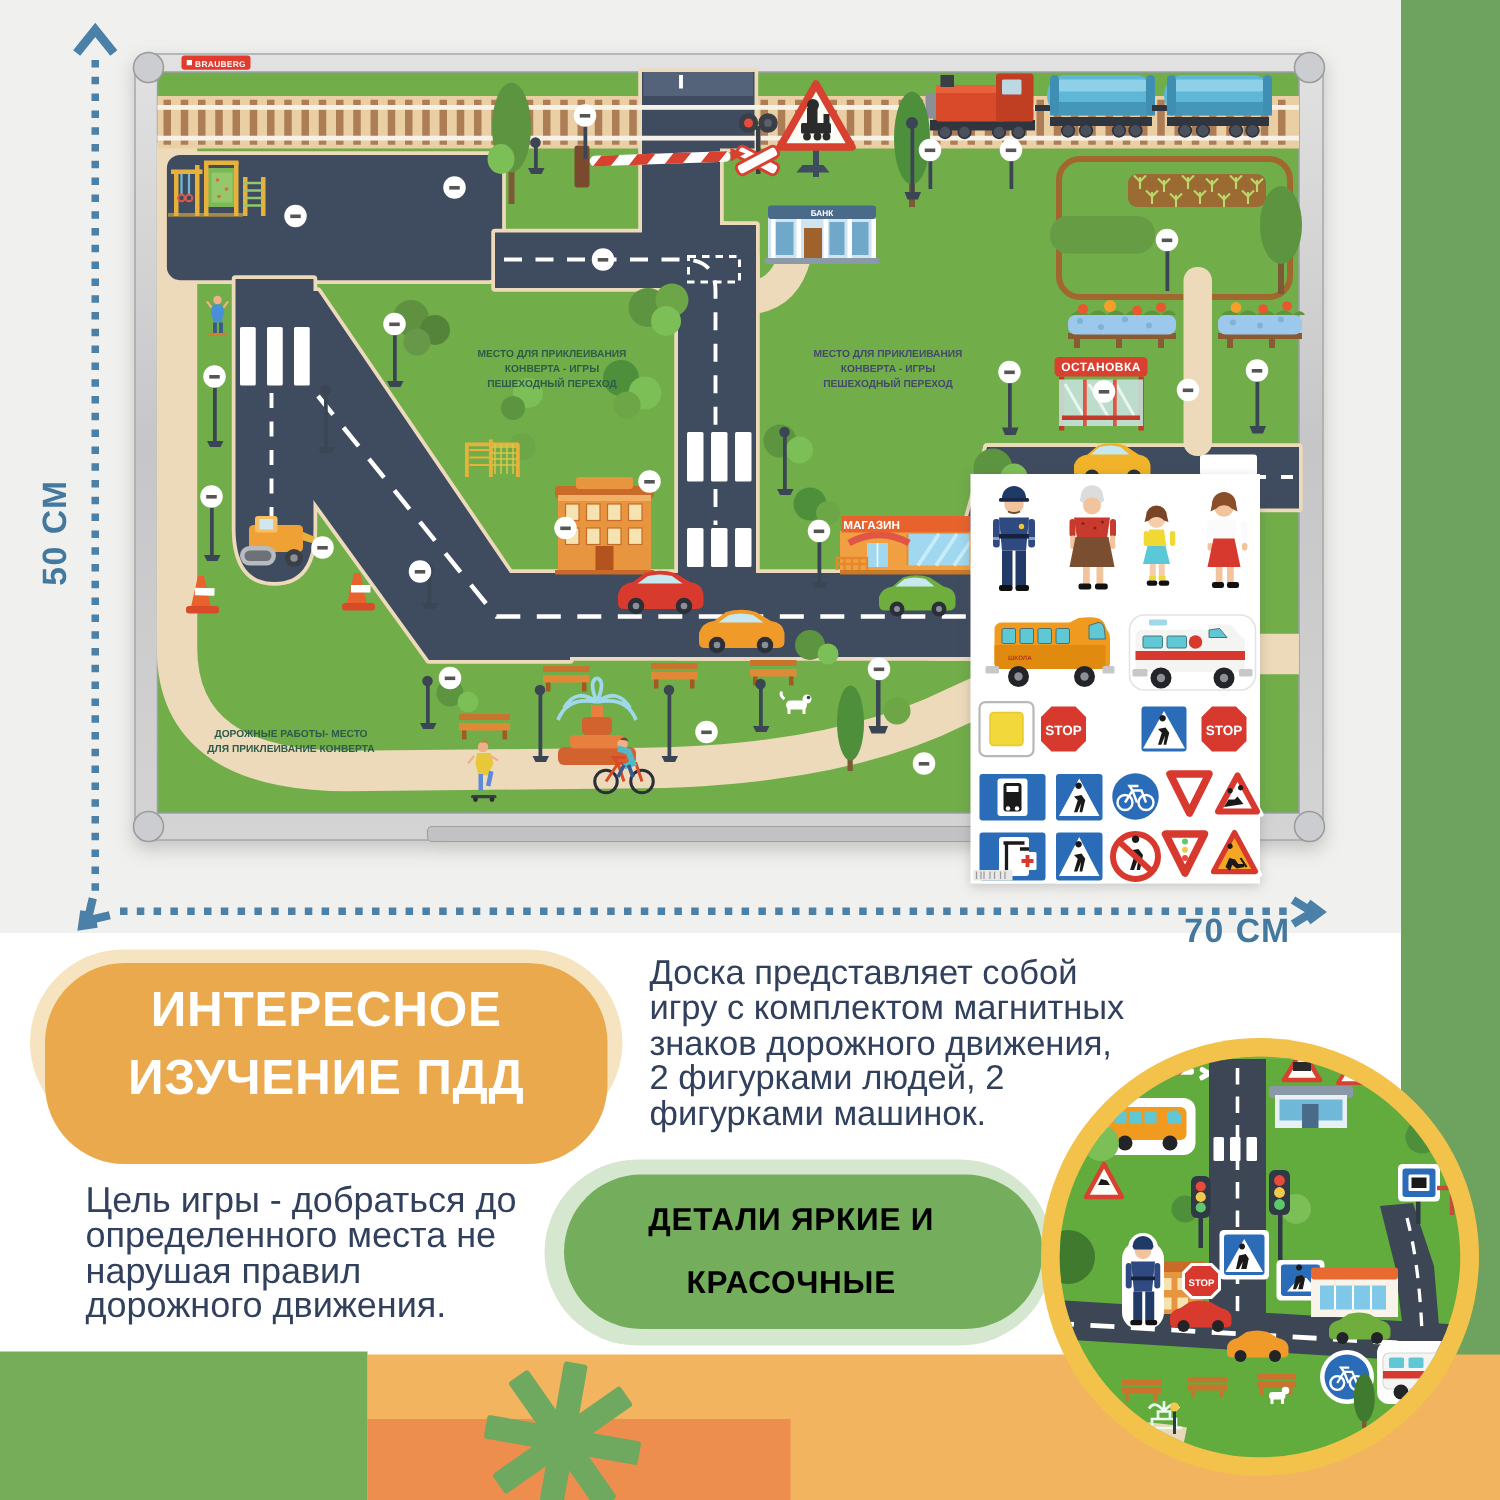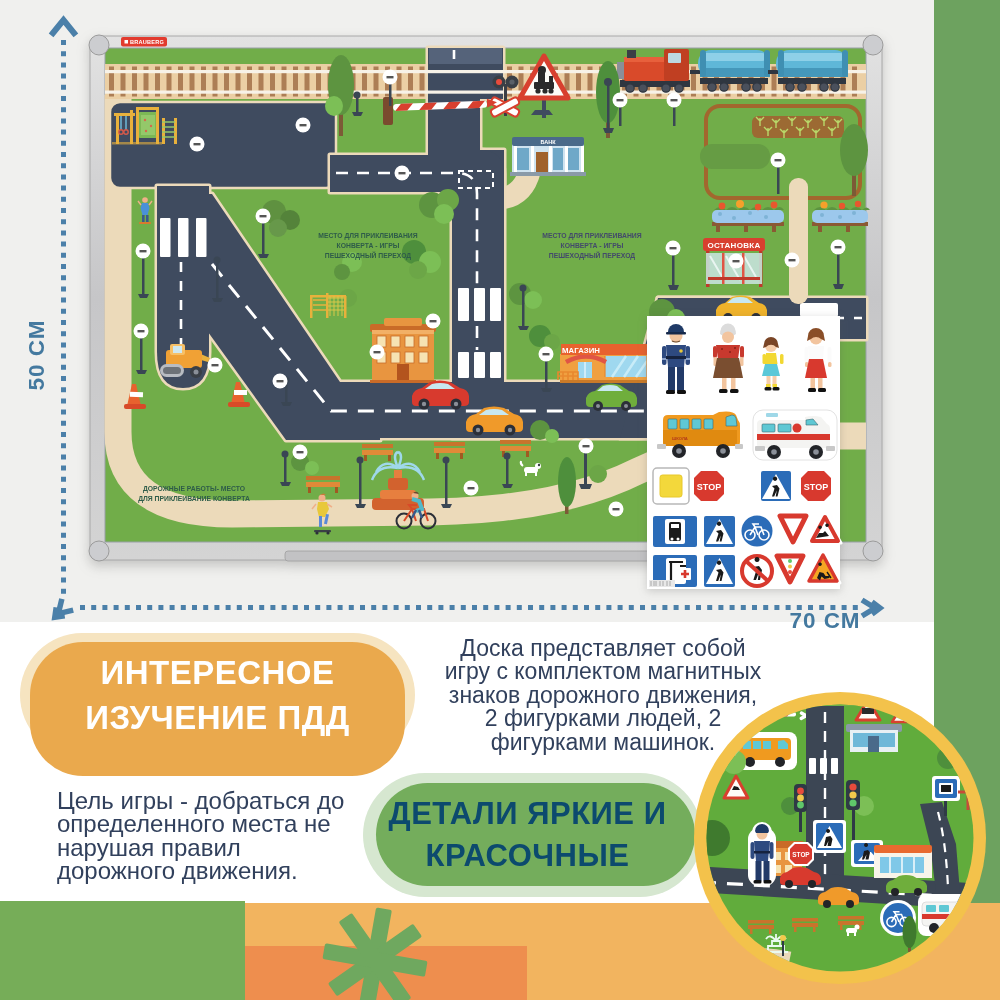--- a/index.html
+++ b/index.html
@@ -818,26 +818,26 @@
 <path d="M-5,-8 L8,0 L-5,8"></path>
 <path d="M5,-6 L13,0 L5,6"></path>
 </g>
 <text x="36" y="363" transform="rotate(-90 36 355)" font-size="22.5" font-weight="bold" fill="#44799f" text-anchor="middle" letter-spacing="1">50 СМ</text>
 <text x="825" y="628" font-size="22.5" font-weight="bold" fill="#44799f" text-anchor="middle" letter-spacing="1">70 СМ</text>
 </svg>
 
 <div class="abs" style="left:20px;top:633px;width:395px;height:124px;border-radius:62px;background:#f6e4c0;"></div>
 <div class="abs" style="left:30px;top:642px;width:375px;height:134px;border-radius:53px;background:#eaa94d;text-align:center;color:#ffffff;font-weight:bold;font-size:33px;line-height:45px;padding-top:8px;box-sizing:border-box;letter-spacing:0.5px;">ИНТЕРЕСНОЕ<br>ИЗУЧЕНИЕ ПДД</div>
 
-<div class="abs" style="left:433px;top:637px;width:340px;font-size:23px;line-height:23.4px;color:#31405c;text-align:center;">Доска представляет собой<br>игру с комплектом магнитных<br>знаков дорожного движения,<br>2 фигурками людей, 2<br>фигурками машинок.</div>
+<div class="abs" style="left:433px;top:637px;width:340px;font-size:23px;line-height:23.4px;color:#31405c;">Доска представляет собой<br>игру с комплектом магнитных<br>знаков дорожного движения,<br>2 фигурками людей, 2<br>фигурками машинок.</div>
 
 <div class="abs" style="left:57px;top:789px;width:330px;font-size:24px;line-height:23.4px;color:#31405c;">Цель игры - добраться до<br>определенного места не<br>нарушая правил<br>дорожного движения.</div>
 
 <div class="abs" style="left:363px;top:773px;width:339px;height:124px;border-radius:62px;background:#d6e7d0;"></div>
-<div class="abs" style="left:376px;top:783px;width:319px;height:103px;border-radius:52px;background:#74ad5c;text-align:center;color:#0c4a6e;font-weight:bold;font-size:31px;line-height:42px;padding-top:10px;padding-right:16px;box-sizing:border-box;letter-spacing:0.5px;">ДЕТАЛИ ЯРКИЕ И<br>КРАСОЧНЫЕ</div>
+<div class="abs" style="left:376px;top:783px;width:319px;height:103px;border-radius:52px;background:#74ad5c;text-align:center;color:#000000;font-weight:bold;font-size:21px;line-height:42px;padding-top:10px;padding-right:16px;box-sizing:border-box;letter-spacing:0.5px;">ДЕТАЛИ ЯРКИЕ И<br>КРАСОЧНЫЕ</div>
 
 <svg class="abs" style="left:645px;top:314px;filter:drop-shadow(0 2px 4px rgba(80,80,80,0.25));" width="198" height="277" viewBox="645 314 198 277">
 <rect x="647" y="316" width="193" height="273" fill="#ffffff"></rect>
 
 <g>
 <rect x="661" y="330" width="31" height="62" rx="12" fill="#ffffff"></rect>
       <circle cx="676" cy="334" r="12" fill="#ffffff"></circle>
 <circle cx="676" cy="336" r="6.5" fill="#f2c49e"></circle>
 <path d="M668,332 a8,8 0 0 1 16,0 l-1,2 h-14 z" fill="#1f3a66"></path>
 <rect x="666" y="332" width="20" height="2.5" rx="1" fill="#16294a"></rect>

